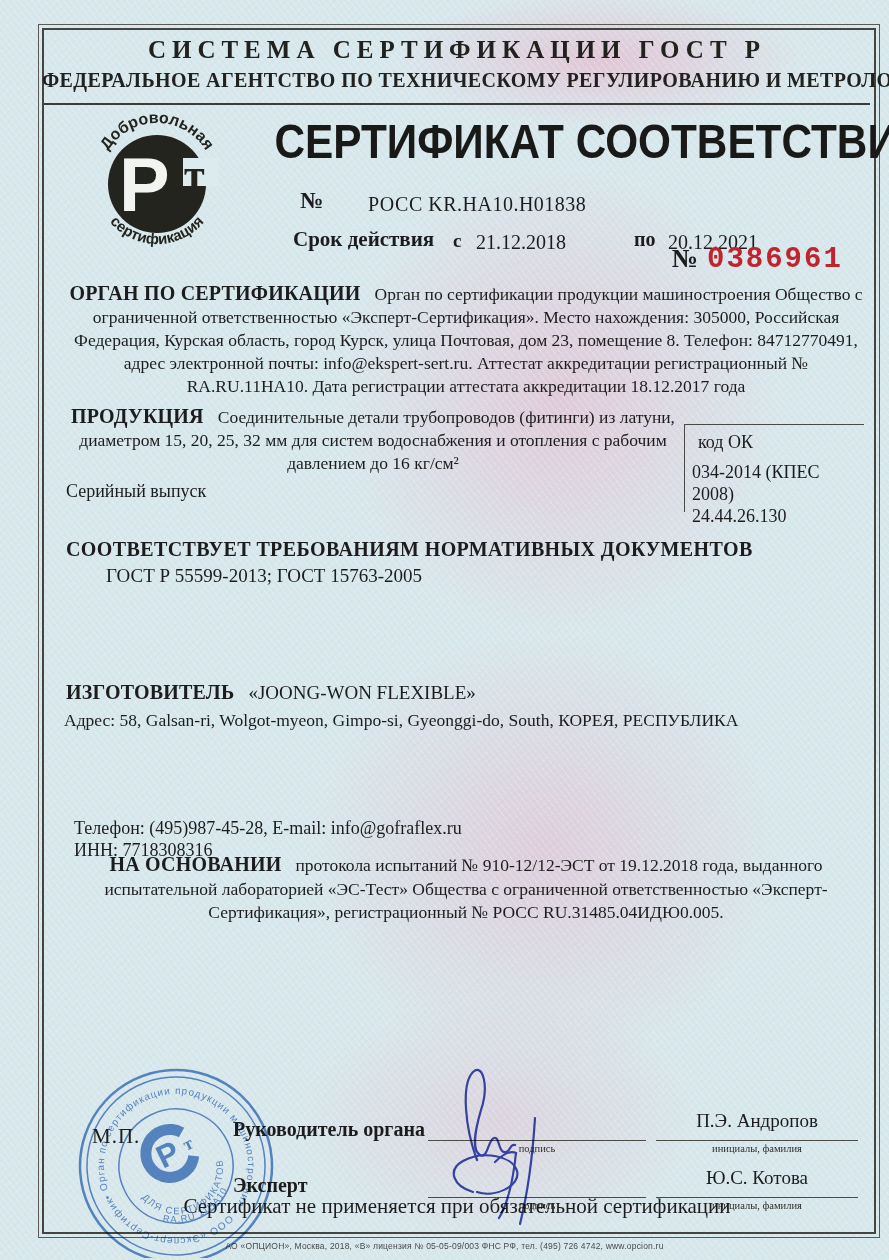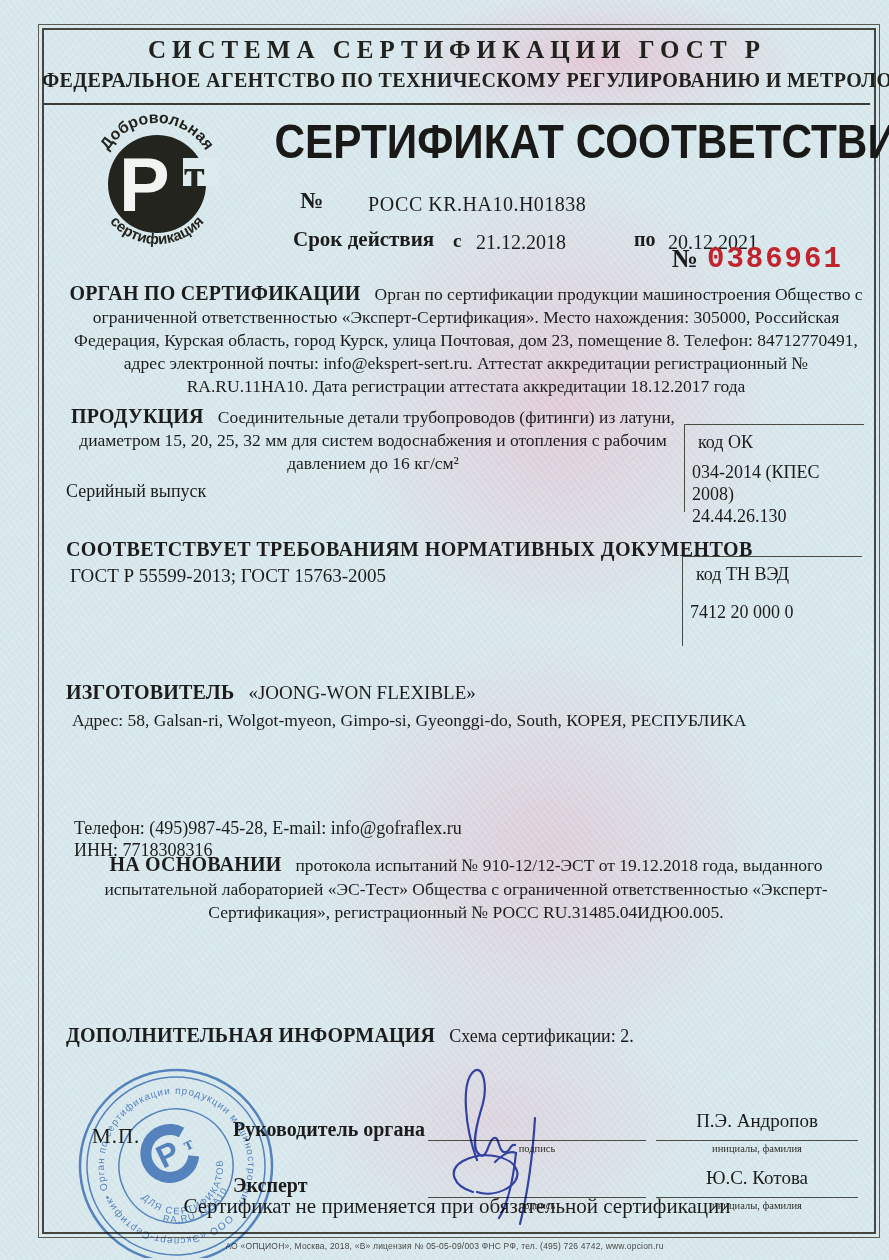--- a/index.html
+++ b/index.html
@@ -34,21 +34,21 @@
   .valid-to{position:absolute; left:668px; top:231px; font-size:20px;}
   .blank-no{position:absolute; left:672px; top:244px; font-weight:700; font-size:26px;}
   .blank-num{position:absolute; left:707px; top:243px; font-family:"Liberation Mono", monospace;
           font-weight:700; font-size:29px; letter-spacing:2px; color:#c2242e;}
   .sec{position:absolute; line-height:23px; font-size:17.5px;text-align:center;}
   .slabel{font-weight:700; font-size:20px; margin-right:14px; letter-spacing:.2px;}
   .codebox{position:absolute; border-top:1.5px solid #4a4a44; border-left:1.5px solid #4a4a44;
           padding:7px 0 0 13px; font-size:18px;}
   .codebox .cb-label{font-size:18px;}
   .codebox .cb-val{margin-top:8px; line-height:22px;}
-  .gost{position:absolute; font-size:19px;}
+  .gost{position:absolute; font-size:19px;margin-left:36px;}
   .plain{position:absolute; font-size:17.5px;}
   .sig-role{position:absolute; font-weight:700; font-size:20px;}
   .sig-line{position:absolute; border-top:1.5px solid #4c4c46; height:0;}
   .sig-cap{position:absolute; text-align:center; font-size:10.5px; color:#2e2e2a;}
   .sig-name{position:absolute; text-align:center; font-size:19px;}
   .mp{position:absolute; left:92px; top:1124px; font-size:21px; letter-spacing:1px; z-index:6;}
   .bottom-note{position:absolute; left:42px; top:1194px; width:830px; text-align:center; font-size:21px;}
   .fine-print{position:absolute; left:0; top:1241px; width:889px; text-align:center;
           font-family:"Liberation Sans", sans-serif; font-size:8.5px; color:#4a4a48; letter-spacing:.2px;}
   .logo-svg{position:absolute; left:80px; top:108px; z-index:2;}
@@ -114,40 +114,33 @@
       <div>034-2014 (КПЕС 2008)</div>
       <div>24.44.26.130</div>
     </div>
   </div>
 
   <div class="sec" style="left:66px; top:538px;">
     <span class="slabel" style="letter-spacing:.4px;">СООТВЕТСТВУЕТ ТРЕБОВАНИЯМ НОРМАТИВНЫХ ДОКУМЕНТОВ</span>
   </div>
   <div class="gost" style="left:70px; top:565px;">ГОСТ Р 55599-2013; ГОСТ 15763-2005</div>
 
-  <div class="codebox" style="left:682px; top:556px; width:166px; height:82px;">
-    <div class="cb-label">код ТН ВЭД</div>
-    <div class="cb-val" style="margin-top:16px; margin-left:-6px;">7412 20 000 0</div>
-  </div>
 
   <div class="sec" style="left:66px; top:681px;">
     <span class="slabel">ИЗГОТОВИТЕЛЬ</span><span style="font-size:19px;">«JOONG-WON FLEXIBLE»</span>
   </div>
-  <div class="plain" style="left:72px; top:710px;text-align:right;">Адрес: 58, Galsan-ri, Wolgot-myeon, Gimpo-si, Gyeonggi-do, South, КОРЕЯ, РЕСПУБЛИКА</div>
+  <div class="plain" style="left:64px; top:710px;text-align:right;">Адрес: 58, Galsan-ri, Wolgot-myeon, Gimpo-si, Gyeonggi-do, South, КОРЕЯ, РЕСПУБЛИКА</div>
 
   <div class="plain" style="left:74px; top:818px; font-size:18px;">Телефон: (495)987-45-28, E-mail: info@gofraflex.ru</div>
   <div class="plain" style="left:74px; top:840px; font-size:18px;">ИНН: 7718308316</div>
 
   <p class="sec" style="left:66px; top:853px; width:800px; margin:0; line-height:23.5px;">
     <span class="slabel">НА ОСНОВАНИИ</span><span>протокола испытаний № 910-12/12-ЭСТ от 19.12.2018 года, выданного испытательной лабораторией «ЭС-Тест» Общества с ограниченной ответственностью «Эксперт-Сертификация», регистрационный № РОСС RU.31485.04ИДЮ0.005.</span>
   </p>
 
-  <div class="sec" style="left:66px; top:1024px;">
-    <span class="slabel">ДОПОЛНИТЕЛЬНАЯ ИНФОРМАЦИЯ</span><span style="font-size:18px;">Схема сертификации: 2.</span>
-  </div>
 
   <svg class="stamp-svg" width="300" height="202" viewBox="0 0 300 202">
     <defs>
       <path id="st-ring" d="M 150,110 m -72,0 a 72,72 0 1,1 144,0 a 72,72 0 1,1 -144,0" fill="none"></path>
       <path id="st-inner" d="M 105 122 A 46 46 0 0 0 195 122" fill="none"></path>
       <path id="st-code" d="M 95 130 A 60 60 0 0 0 205 130" fill="none"></path>
     </defs>
     <g transform="rotate(-26 150 110)" stroke="#4e7fc4" fill="none">
       <circle cx="150" cy="110" r="96" stroke-width="2.5"></circle>
       <circle cx="150" cy="110" r="89" stroke-width="1.5"></circle>

